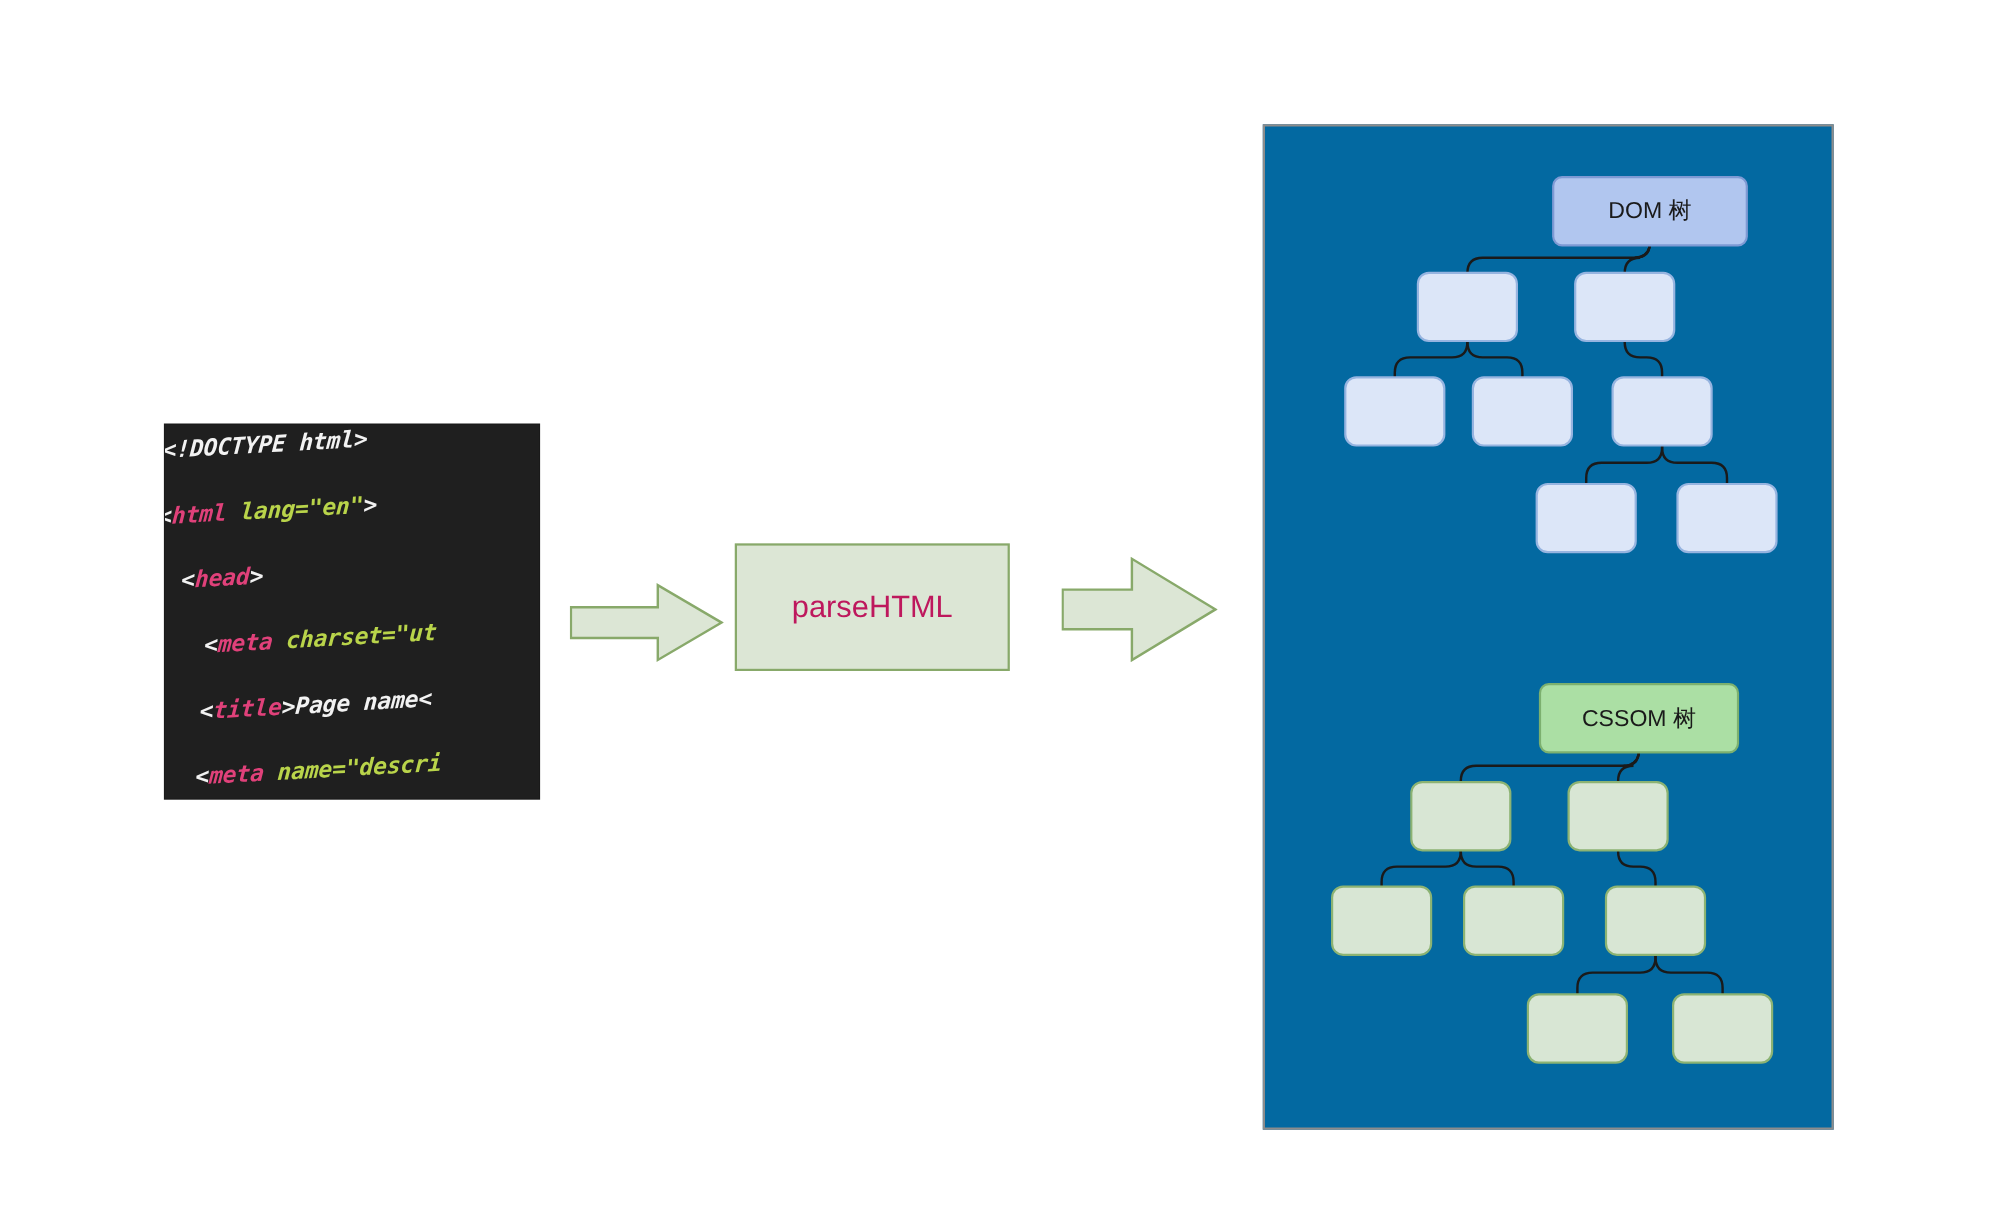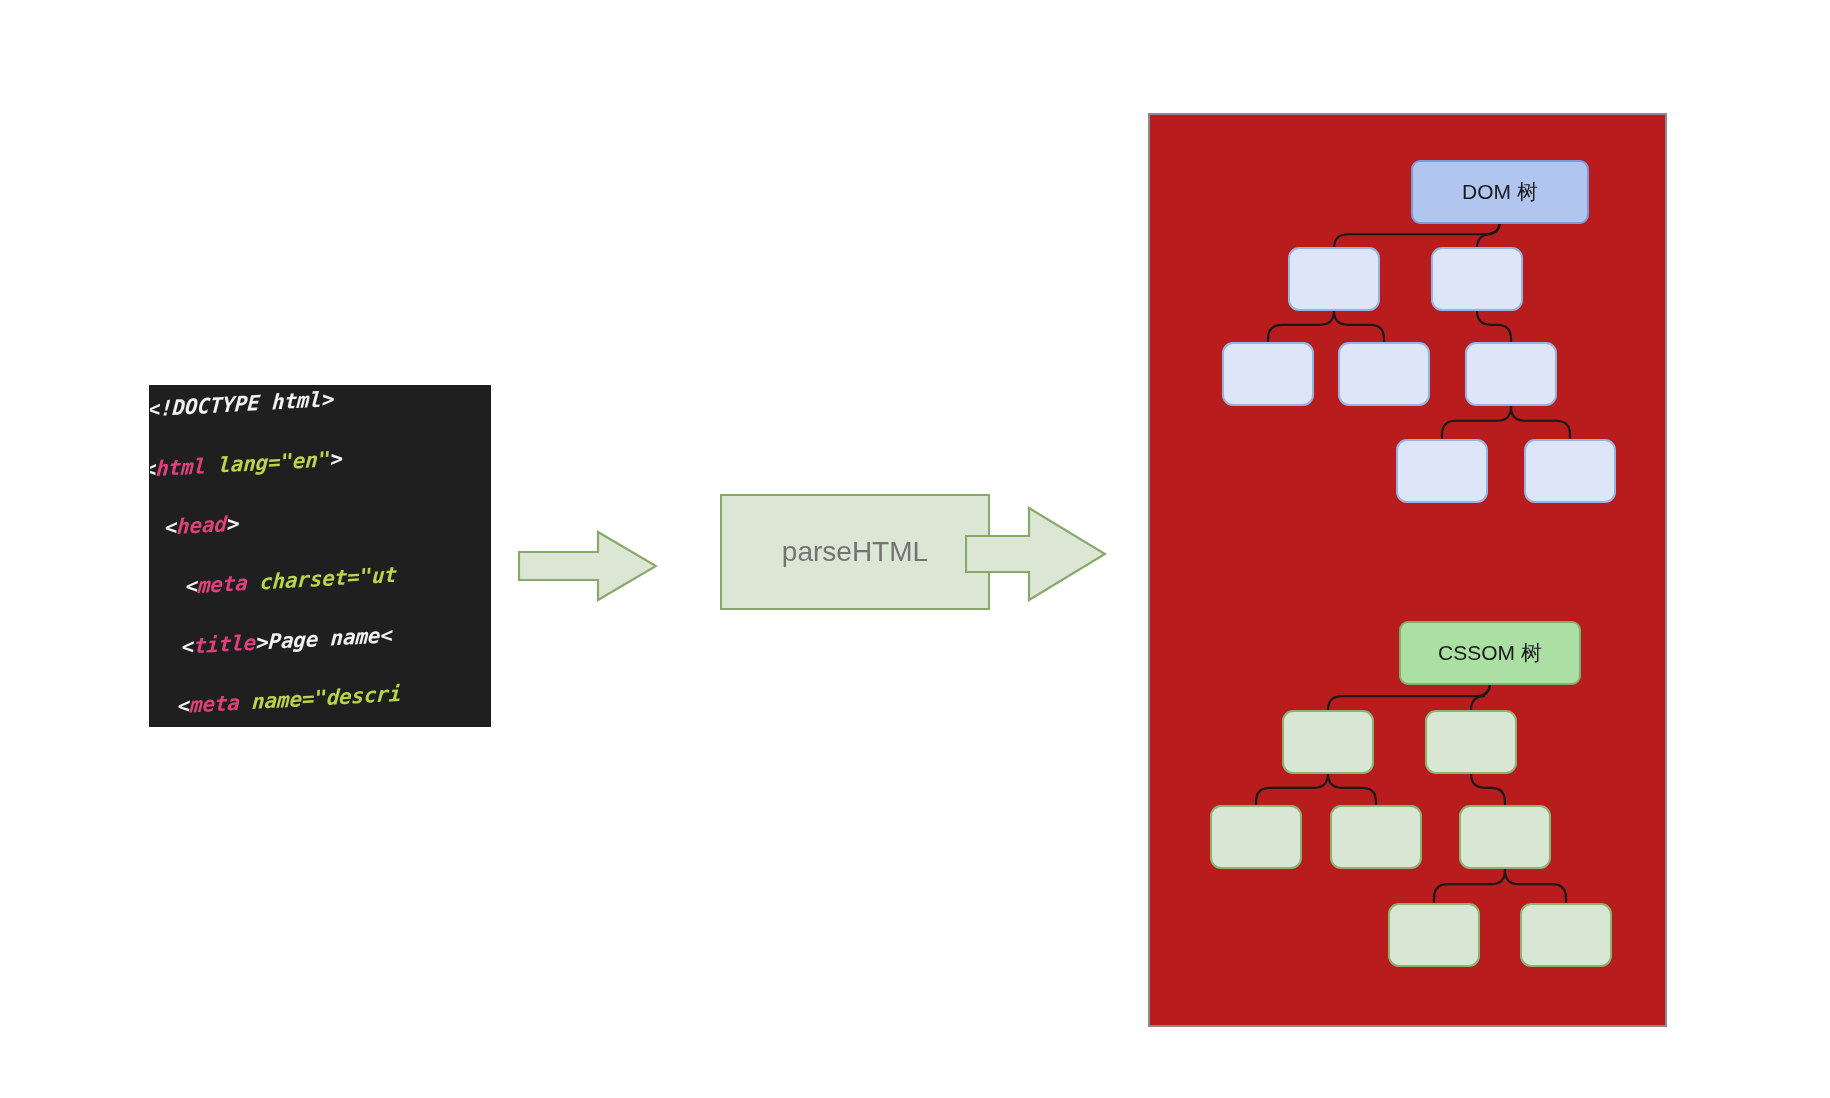--- a/index.html
+++ b/index.html
@@ -56,44 +56,44 @@
   .tk-punc  { color: #f2f2f2; }
 
   
   .arrow-svg { position: absolute; }
   #arrow-1 { left: 518px; top: 530px; }
   #arrow-2 { left: 965px; top: 506px; }
 
   
   .process-box {
     position: absolute;
-    left: 720px;
+    left: 668px;
     top: 494px;
-    width: 270px;
+    width: 250px;
     height: 116px;
     background: #dce6d5;
     border: 2px solid #88a96a;
     box-sizing: border-box;
     display: flex;
     align-items: center;
     justify-content: center;
-    color: #737373;
+    color: #be185d;
     font-size: 28px;
     font-family: "Liberation Sans", sans-serif;
   }
 
   
   .tree-panel {
     position: absolute;
     left: 1148px;
     top: 113px;
     width: 519px;
     height: 914px;
     border: 2px solid #8c8c8c;
-    background: #b91c1c;
+    background: #0369a1;
     box-sizing: border-box;
   }
 
   #tree-svg {
     position: absolute;
     left: 0; top: 0;
     width: 519px;
     height: 914px;
   }
 

